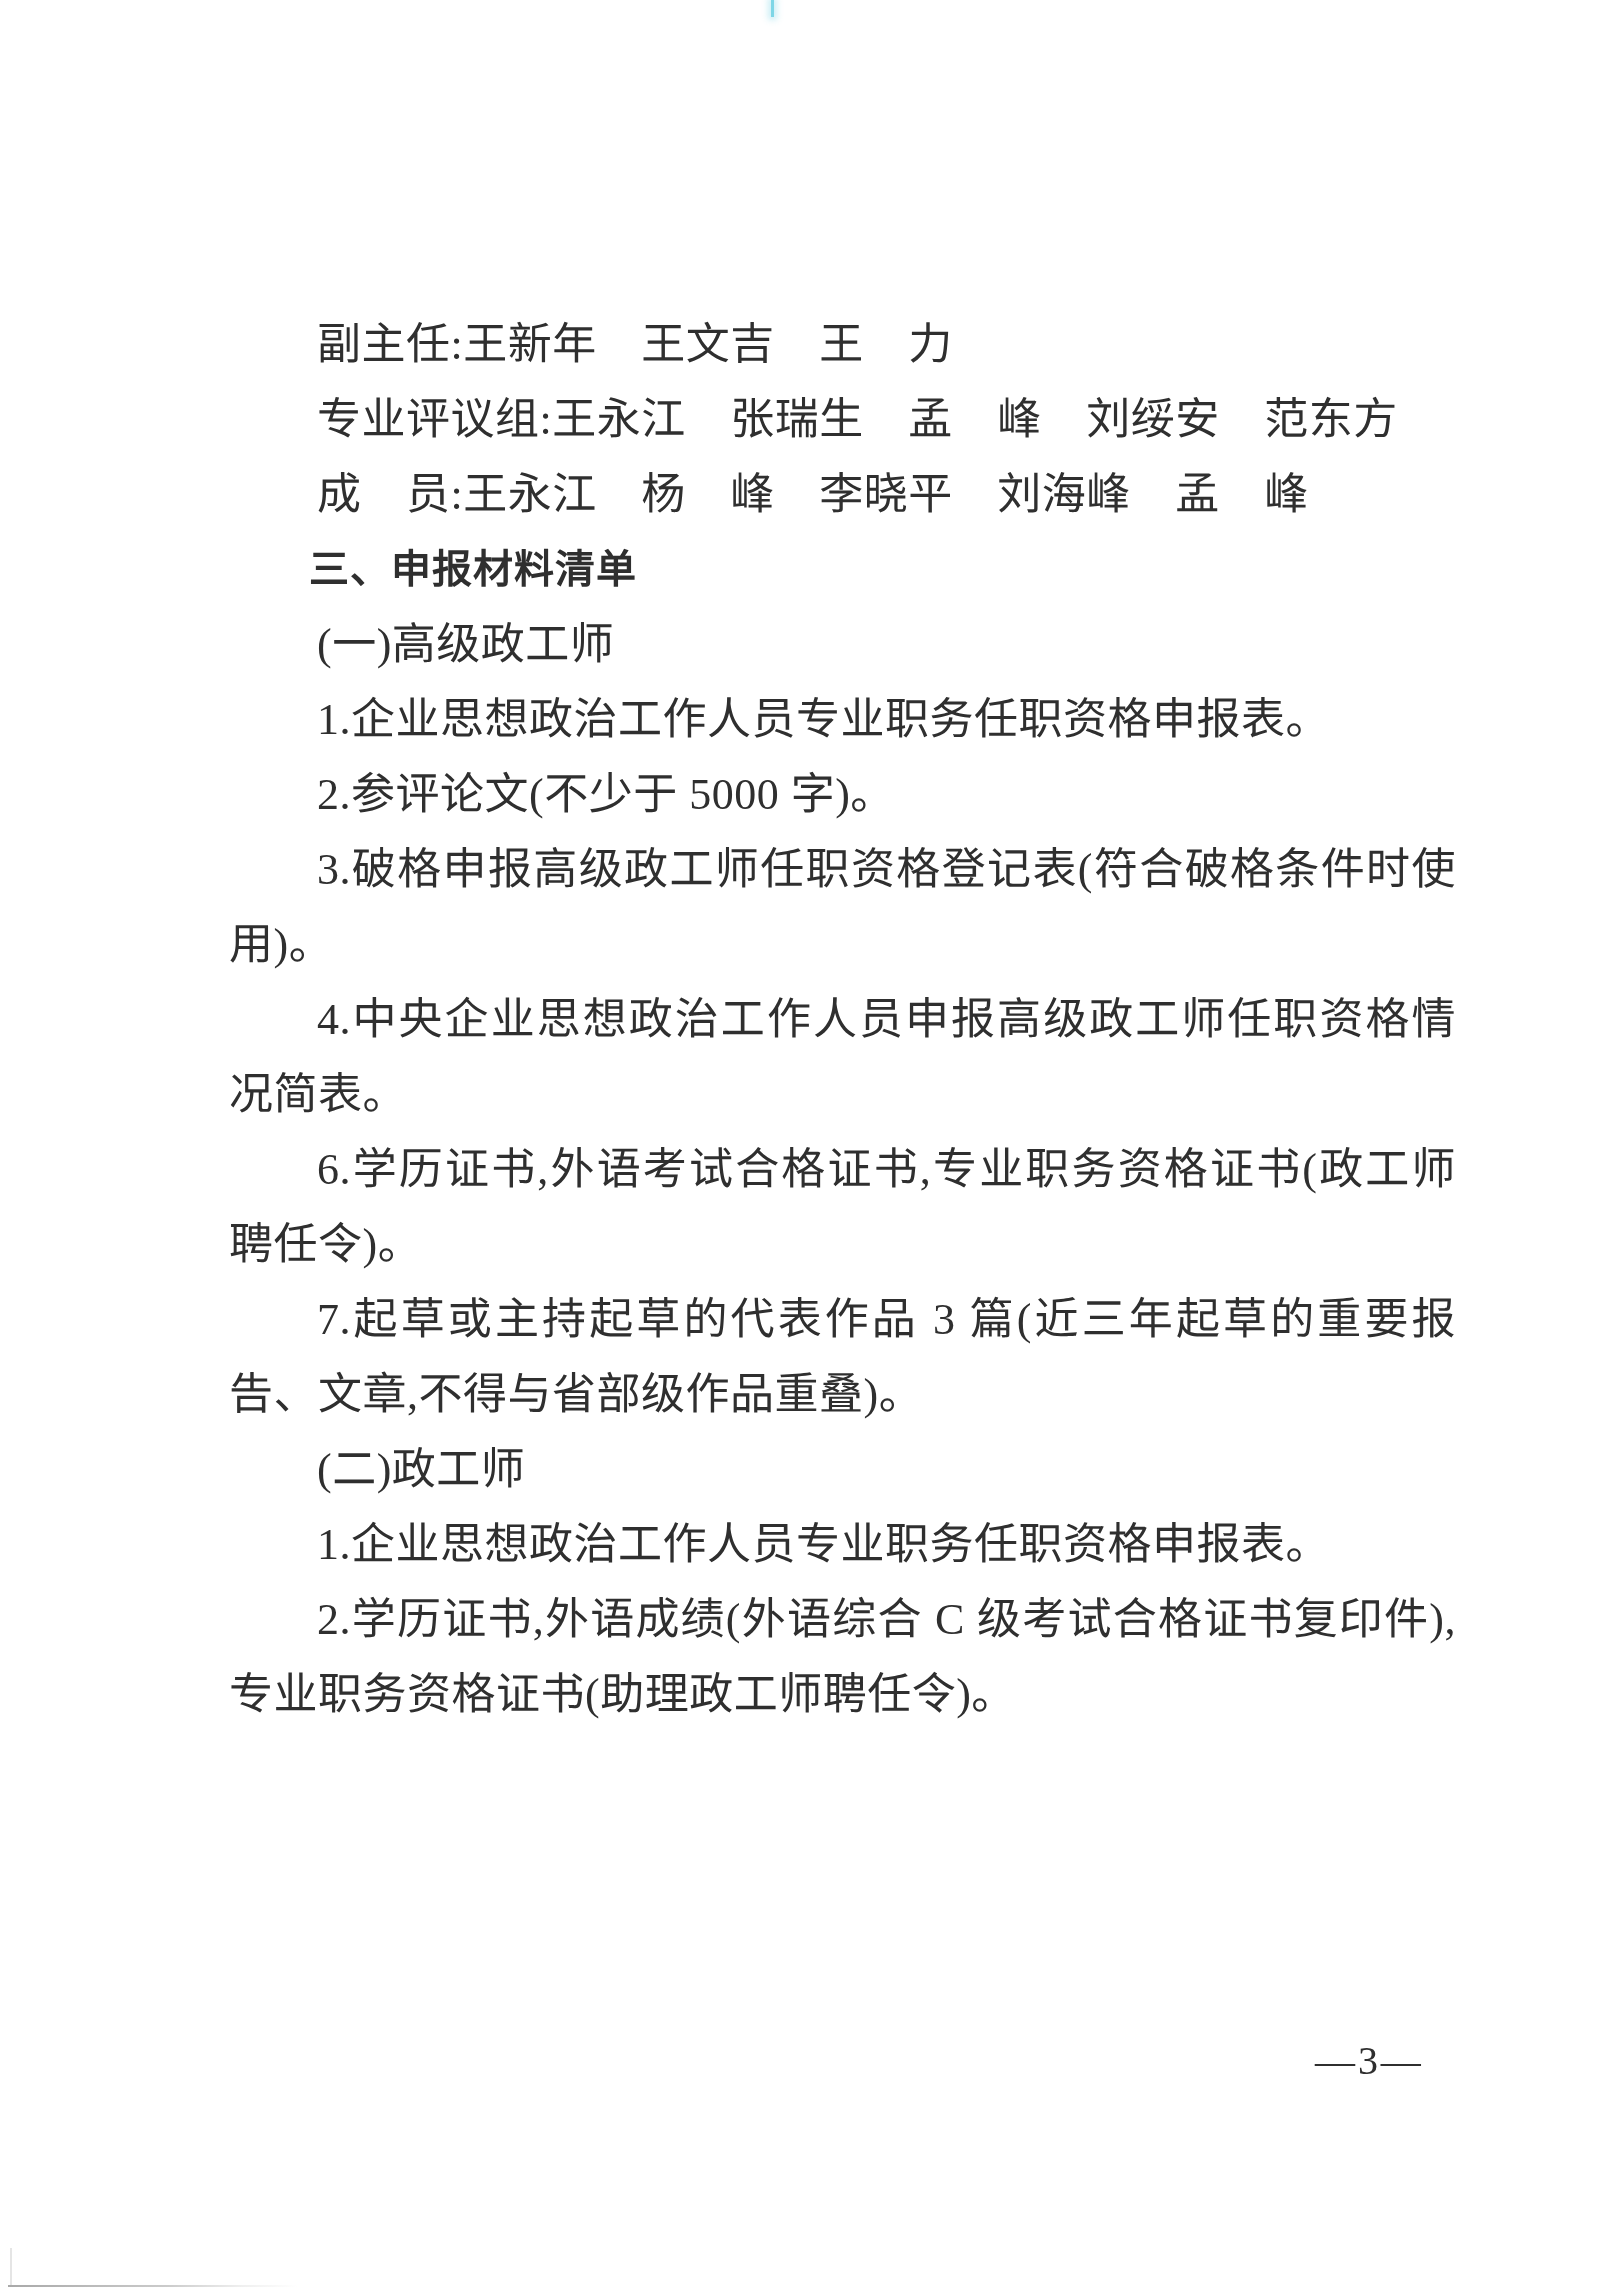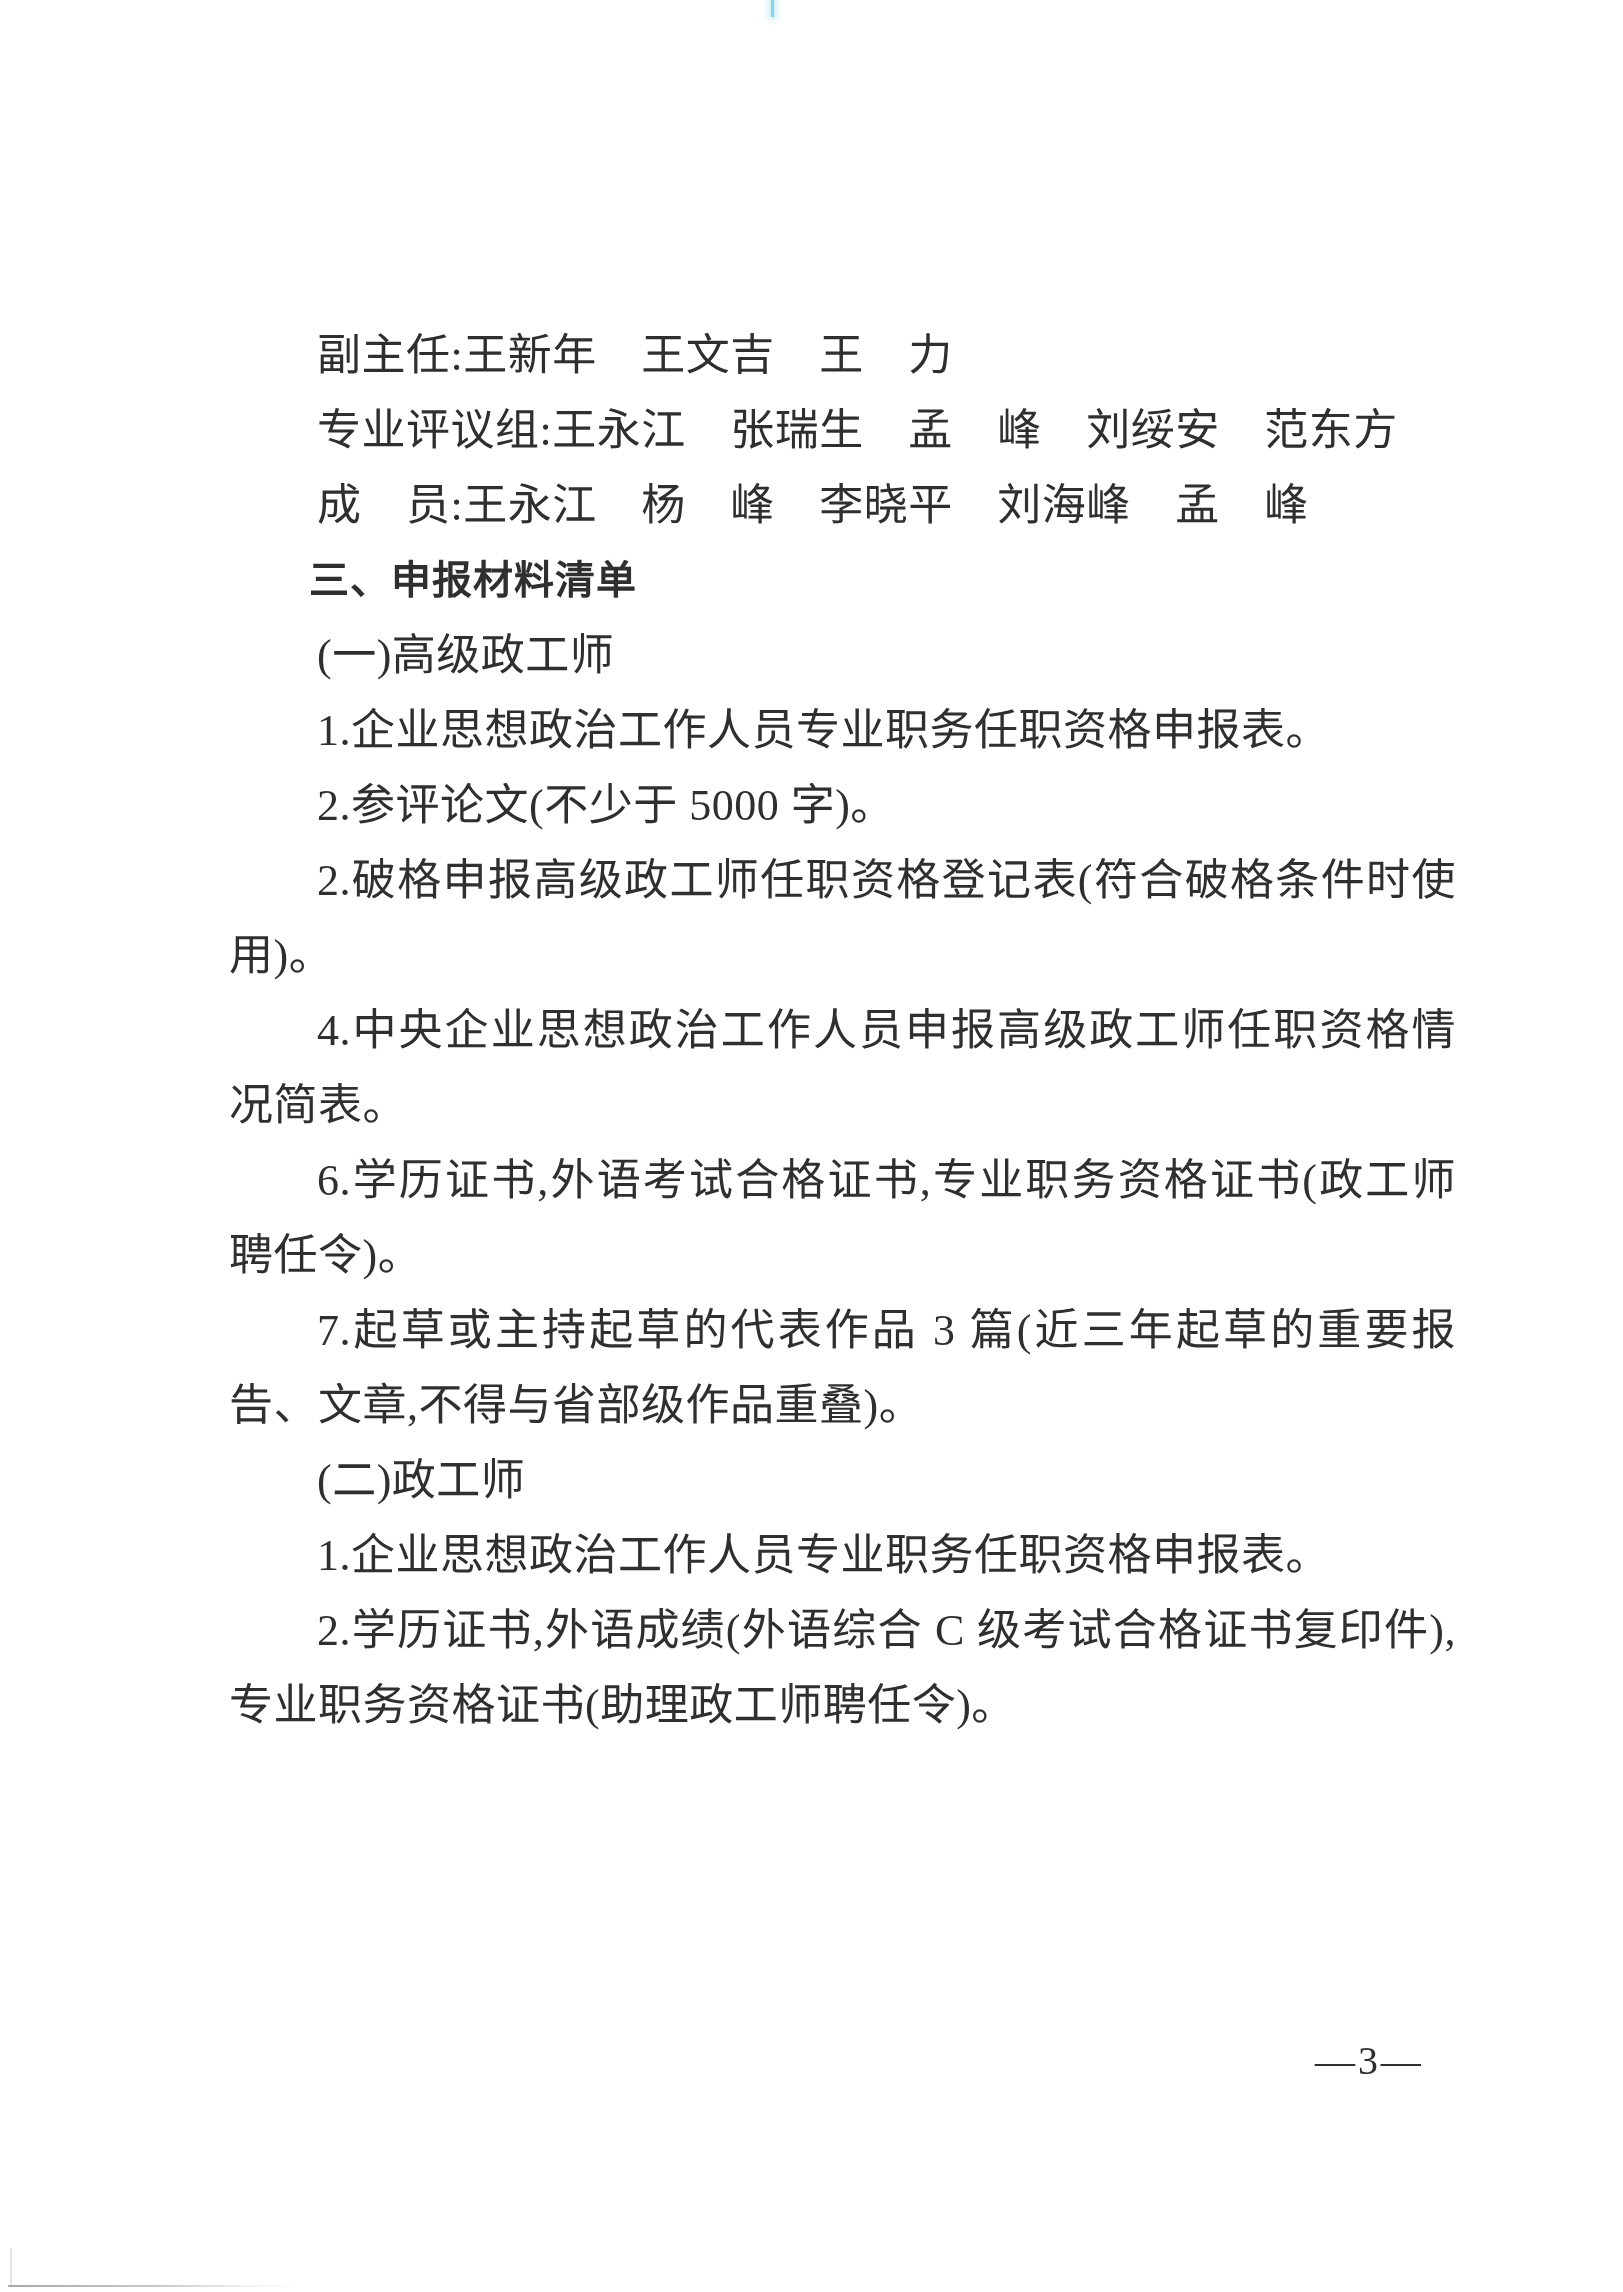--- a/index.html
+++ b/index.html
@@ -14,21 +14,21 @@
     position: relative;
     width: 1623px;
     height: 2293px;
     background: var(--page-bg, #ffffff);
     overflow: hidden;
     color: var(--text-color, #2f2f2f);
   }
   .content {
     position: absolute;
     left: 229px;
-    top: 318px;
+    top: 307px;
     width: 1227px;
     font-size: 44px;
     line-height: 75px;
     text-align: justify;
     letter-spacing: 0.5px;
   }
   p.line {
     margin: 0;
     text-indent: 2em;
   }
@@ -93,21 +93,21 @@
   <main class="content">
     <p class="line">副主任:王新年　王文吉　王　力</p>
     <p class="line">专业评议组:王永江　张瑞生　孟　峰　刘绥安　范东方</p>
     <p class="line">成　员:王永江　杨　峰　李晓平　刘海峰　孟　峰</p>
 
     <h2 class="heading">三、申报材料清单</h2>
 
     <p class="line">(一)高级政工师</p>
     <p class="line">1.企业思想政治工作人员专业职务任职资格申报表。</p>
     <p class="line">2.参评论文(不少于 5000 字)。</p>
-    <p class="line">2.破格申报高级政工师任职资格登记表(符合破格条件时使用)。</p>
+    <p class="line">3.破格申报高级政工师任职资格登记表(符合破格条件时使用)。</p>
     <p class="line">4.中央企业思想政治工作人员申报高级政工师任职资格情况简表。</p>
     <p class="line">6.学历证书,外语考试合格证书,专业职务资格证书(政工师聘任令)。</p>
     <p class="line">7.起草或主持起草的代表作品 3 篇(近三年起草的重要报告、文章,不得与省部级作品重叠)。</p>
 
     <p class="line">(二)政工师</p>
     <p class="line">1.企业思想政治工作人员专业职务任职资格申报表。</p>
     <p class="line">2.学历证书,外语成绩(外语综合 C 级考试合格证书复印件),专业职务资格证书(助理政工师聘任令)。</p>
   </main>
 
   <div class="page-number">—3—</div>

